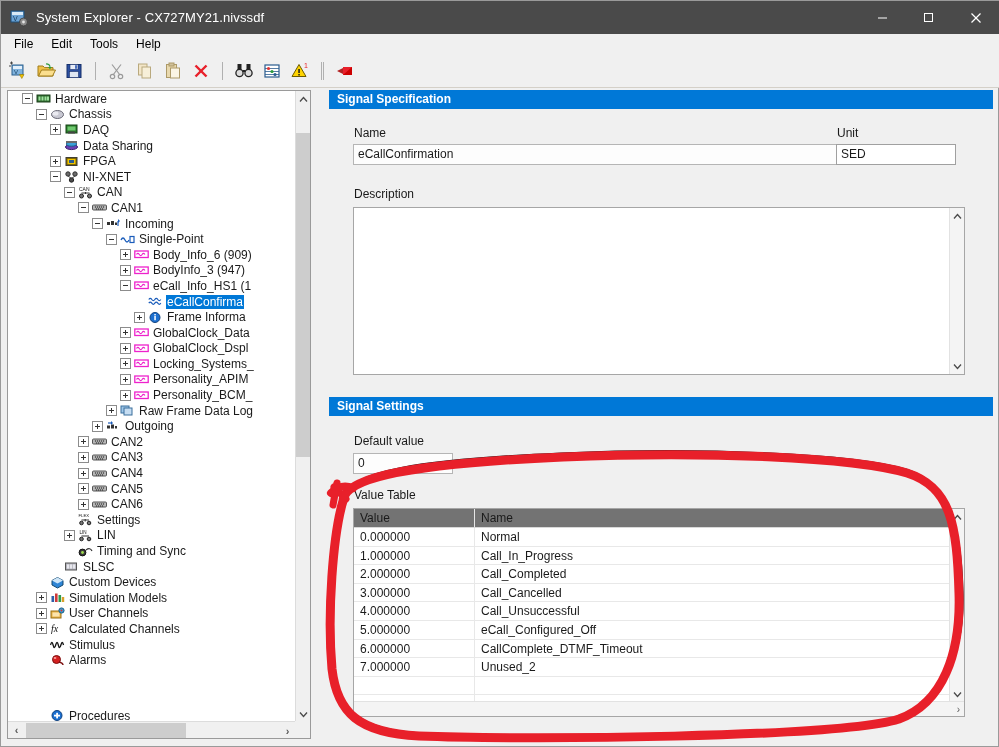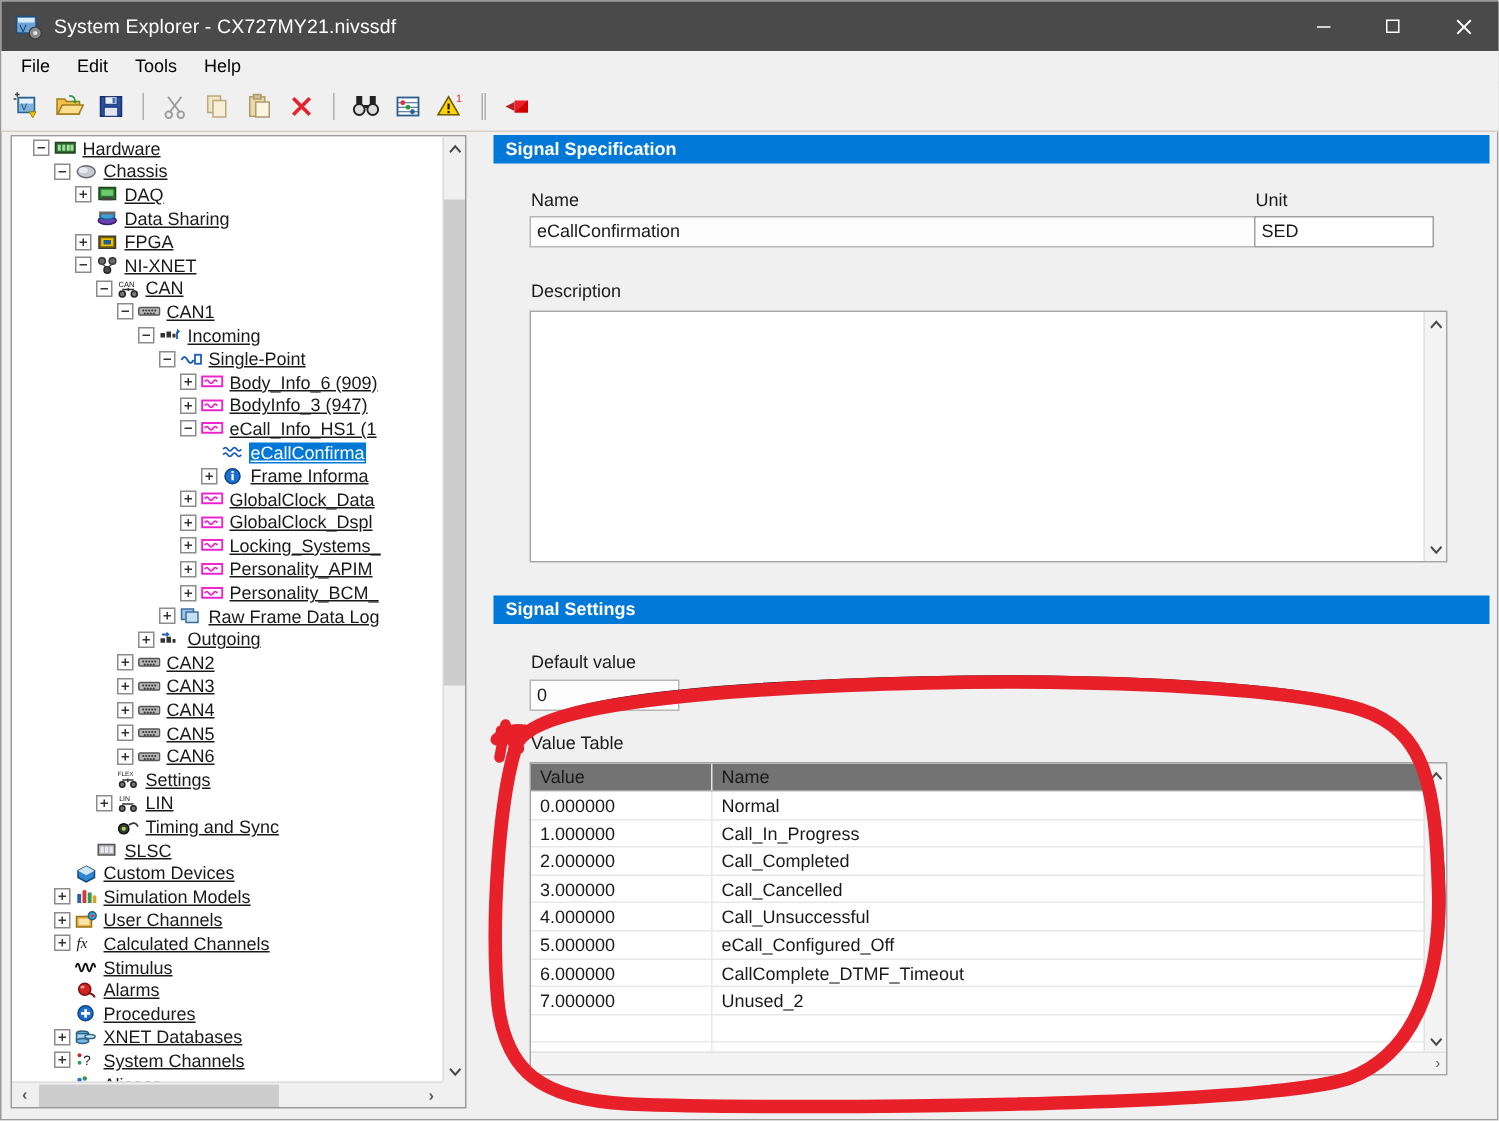--- a/index.html
+++ b/index.html
@@ -90,21 +90,21 @@
   .texp.plus::after{
     content:""; position:absolute; left:4px; top:2px; width:1px; height:5px; background:#333;
   }
   .texp.none { border:none; background:transparent; }
   .texp.none::before{ display:none; }
   .ticon {
     width: 16px; height: 14px; flex:0 0 auto; margin-right: 3px;
     display:flex; align-items:center; justify-content:center;
     position: relative;
   }
-  .tlabel { padding: 0 1px; text-decoration: underline; }
+  .tlabel { padding: 0 1px; }
   .tnode.sel .tlabel {
     background:#0078d7; color:#ffffff;
   }
 
   
   .tree-vsb {
     position:absolute; right:0; top:0; width:15px; height:631px;
     background:#f0f0f0; border-left:1px solid #dcdcdc;
   }
   .sb-arrow {
@@ -784,21 +784,21 @@
           <span class="texp none"></span>
           <span class="ticon">
             <svg width="15" height="13" viewBox="0 0 15 13">
               <circle cx="6.5" cy="5.5" r="4" fill="#d32020" stroke="#7c1010"></circle>
               <ellipse cx="5" cy="4" rx="1.4" ry="1" fill="#ff9a9a"></ellipse>
               <path d="M9 8 q4 1 4 3" fill="none" stroke="#7c1010" stroke-width="1.4"></path>
             </svg>
           </span>
           <span class="tlabel">Alarms</span>
         </div>
-        <div class="tnode" style="padding-left: 28px;">
+        <div class="tnode" style="padding-left: 28px; margin-top: 40px;">
           <span class="texp none"></span>
           <span class="ticon">
             <svg width="15" height="13" viewBox="0 0 15 13">
               <circle cx="7" cy="6.5" r="5" fill="#1b6fd0" stroke="#0f4280"></circle>
               <rect x="6.2" y="3.8" width="1.8" height="5.6" fill="#fff"></rect>
               <rect x="4" y="5.7" width="6" height="1.8" fill="#fff"></rect>
             </svg>
           </span>
           <span class="tlabel">Procedures</span>
         </div>

